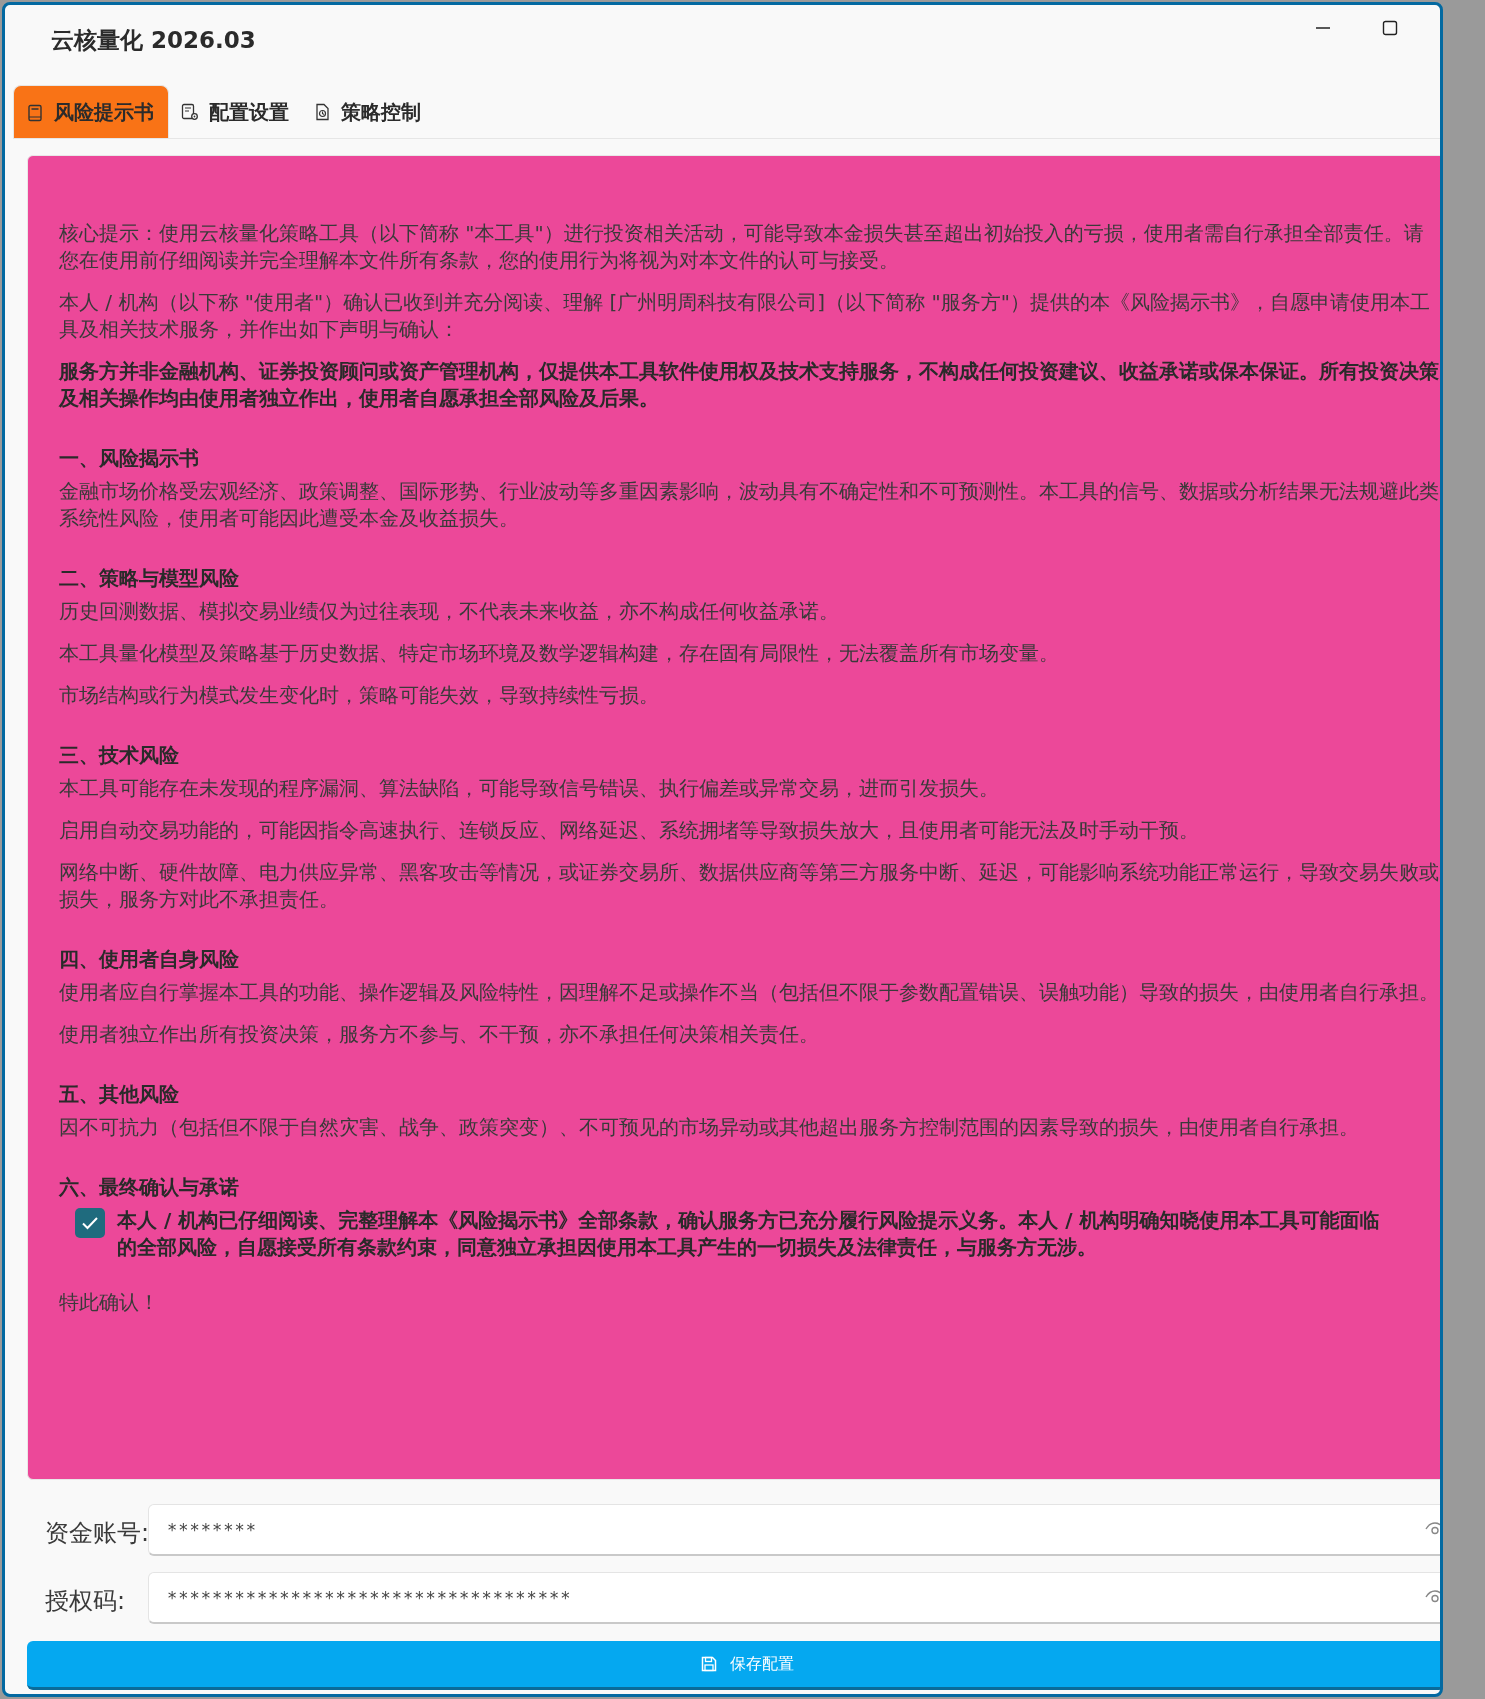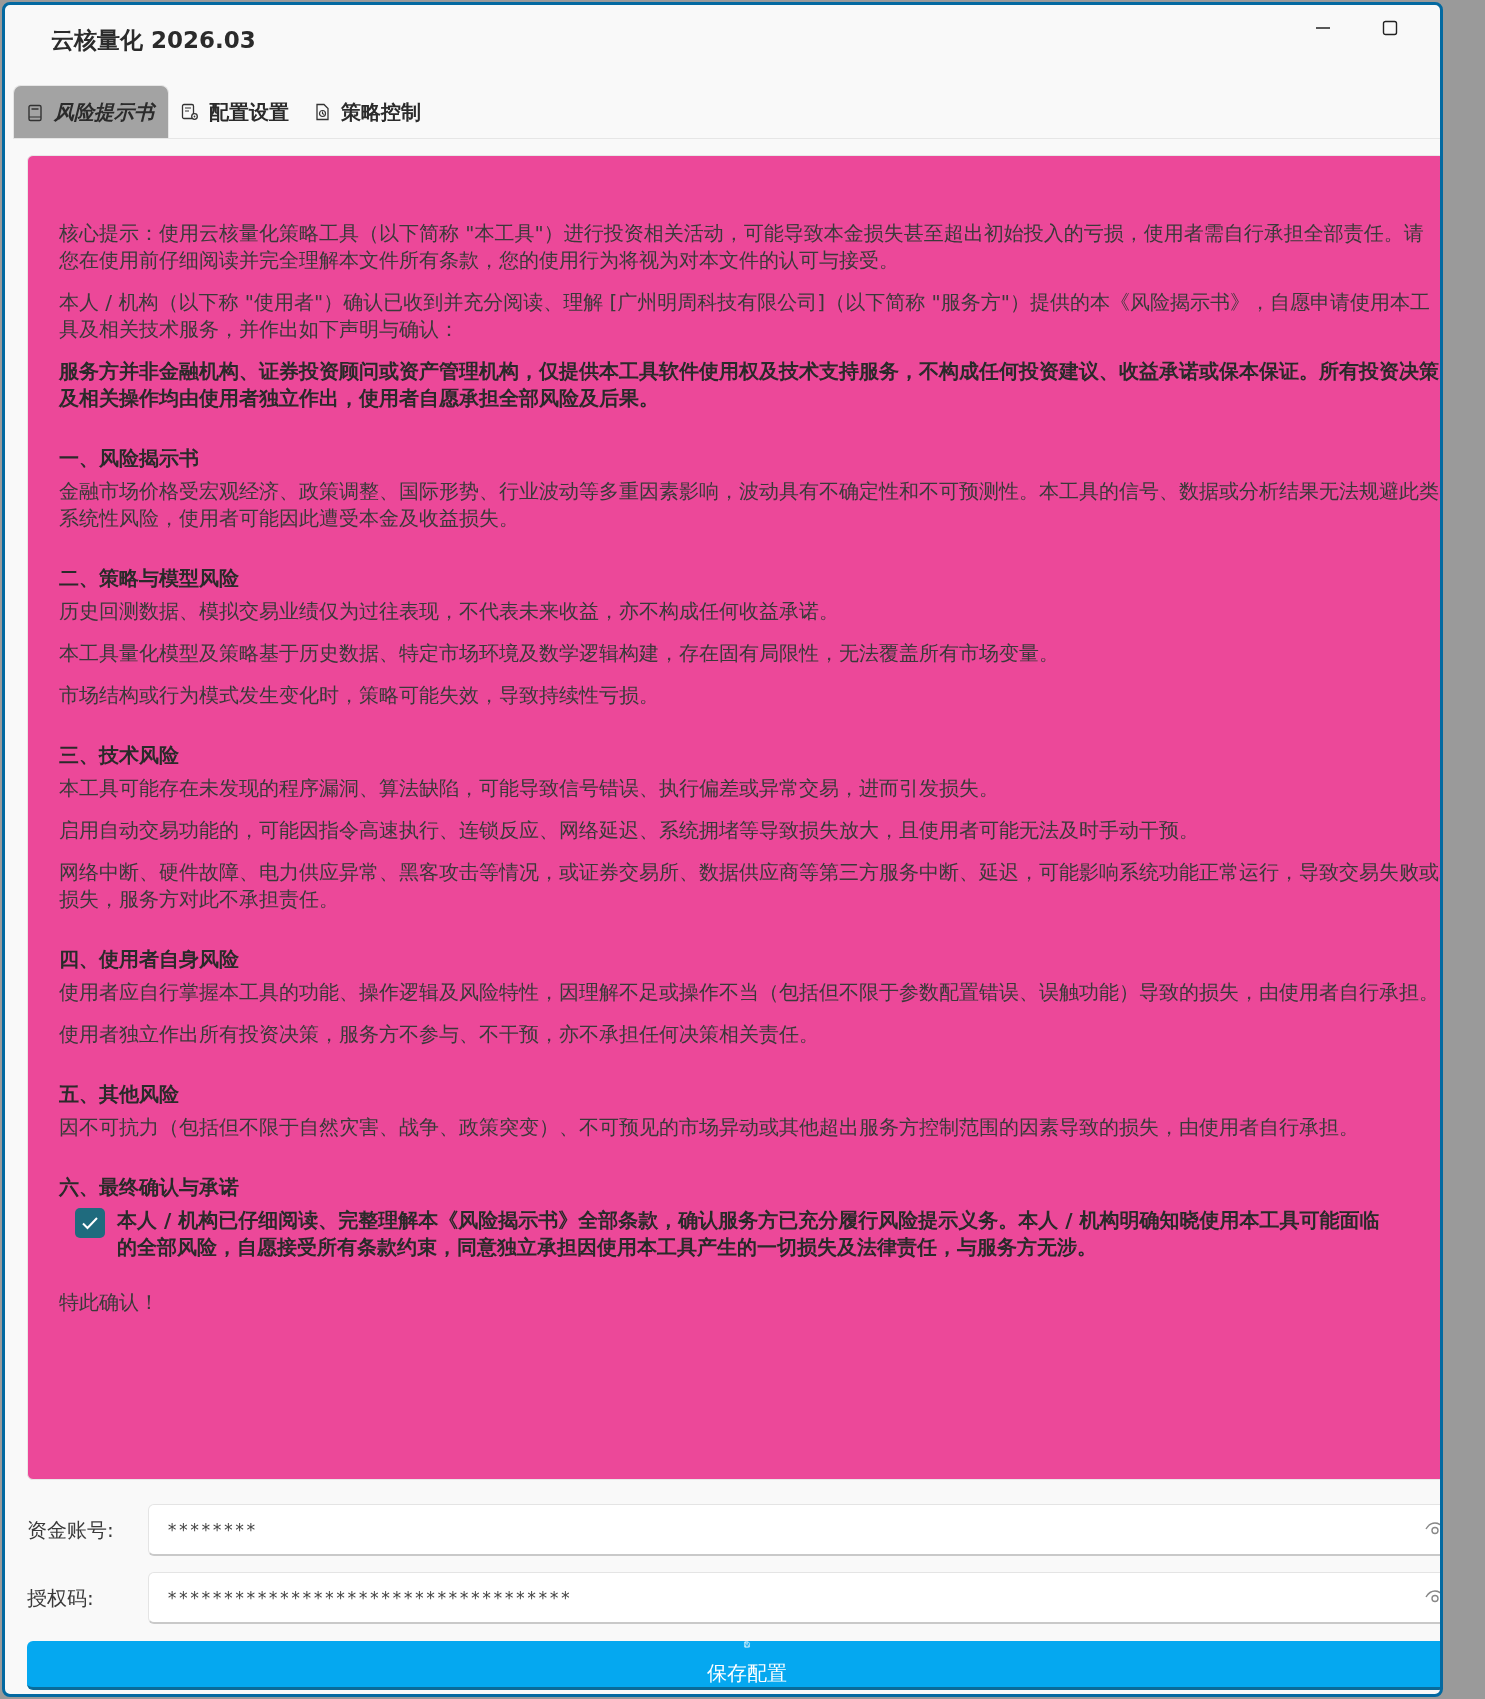--- a/index.html
+++ b/index.html
@@ -10,46 +10,46 @@
     background: #f9f9f9; border: 3px solid #0369a1; border-radius: 8px; overflow: hidden;
   }
   .titlebar { position: absolute; left: 0; top: 0; width: 100%; height: 76px; }
   .app-title { position: absolute; left: 46px; top: 20px; font-size: 23px; font-weight: bold; color: #2b2b2b; }
   .win-ctrl { position: absolute; top: 8px; width: 56px; height: 30px; display: flex; align-items: center; justify-content: center; cursor: pointer; }
   .win-min { left: 1290px; }
   .win-max { left: 1357px; }
   .win-close { left: 1423px; }
   .tabs { position: absolute; left: 8px; top: 80px; height: 54px; display: flex; align-items: stretch; }
   .tab { display: flex; align-items: center; gap: 10px; padding: 0 12px; font-size: 20px; font-weight: bold; color: #2b2b2b; cursor: pointer; }
-  .tab.active { background: #a3a3a3; border: 1px solid #e6e6e6; border-bottom: none; border-radius: 8px 8px 0 0; padding: 0 8px 0 12px; width: 156px; font-style: italic; }
+  .tab.active { background: #f97316; border: 1px solid #e6e6e6; border-bottom: none; border-radius: 8px 8px 0 0; padding: 0 8px 0 12px; width: 156px; }
   .tab-sep { position: absolute; left: 8px; top: 133px; width: 1465px; height: 1px; background: #e6e6e6; }
   .tab .icon { width: 18px; height: 18px; display: inline-flex; align-items: center; justify-content: center; }
   .panel {
     position: absolute; left: 22px; top: 150px; width: 1440px; height: 1325px;
     background: #ec4899; border: 1px solid #e8e8e8; border-radius: 6px; overflow: hidden;
   }
   .doc { position: absolute; left: 31px; top: 64px; width: 1380px; font-size: 20px; line-height: 27px; color: #3a3a3a; }
   .doc p { margin-bottom: 15px; }
   .doc .bold { font-weight: bold; color: #2a2a2a; }
   .doc h3 { font-size: 20px; font-weight: bold; color: #2a2a2a; margin-top: 33px; margin-bottom: 6px; line-height: 27px; }
   .confirm-row { display: flex; align-items: flex-start; gap: 12px; margin-left: 16px; margin-top: 6px; margin-bottom: 28px; }
   .checkbox { flex: 0 0 30px; width: 30px; height: 30px; background: #1f6b7e; border-radius: 5px; display: flex; align-items: center; justify-content: center; margin-top: 1px; cursor: pointer; }
   .confirm-text { font-weight: bold; color: #2a2a2a; width: 1270px; }
-  .field-label { position: absolute; left: 22px; font-size: 20px; color: #3a3a3a; }
+  .field-label { position: absolute; left: 40px; font-size: 24px; color: #3a3a3a; }
   .field {
     position: absolute; left: 143px; width: 1319px; height: 52px;
     background: #fff; border: 1px solid #e4e4e4; border-bottom: 2px solid #c9c9c9; border-radius: 6px;
     display: flex; align-items: center; cursor: text;
   }
   .field .value { margin-left: 18px; font-size: 17px; letter-spacing: 1px; color: #444; font-family: "DejaVu Sans Mono", monospace; }
   .field .eye { position: absolute; right: 20px; top: 15px; width: 22px; height: 18px; cursor: pointer; }
   .save-btn {
     position: absolute; left: 22px; top: 1636px; width: 1440px; height: 49px;
     background: #05a8f0; border-bottom: 3px solid #0a6b9a; border-radius: 6px;
-    display: flex; align-items: center; justify-content: center; gap: 12px; color: #fff; font-size: 20px; cursor: pointer; flex-direction: column;
+    display: flex; align-items: center; justify-content: center; gap: 12px; color: #fff; font-size: 16px; cursor: pointer;
   }
 </style>
 </head>
 <body>
 
 <div class="window">
   <div class="titlebar">
     <div class="app-title">云核量化 2026.03</div>
     <div class="win-ctrl win-min">
       <svg width="16" height="16" viewBox="0 0 16 16">

